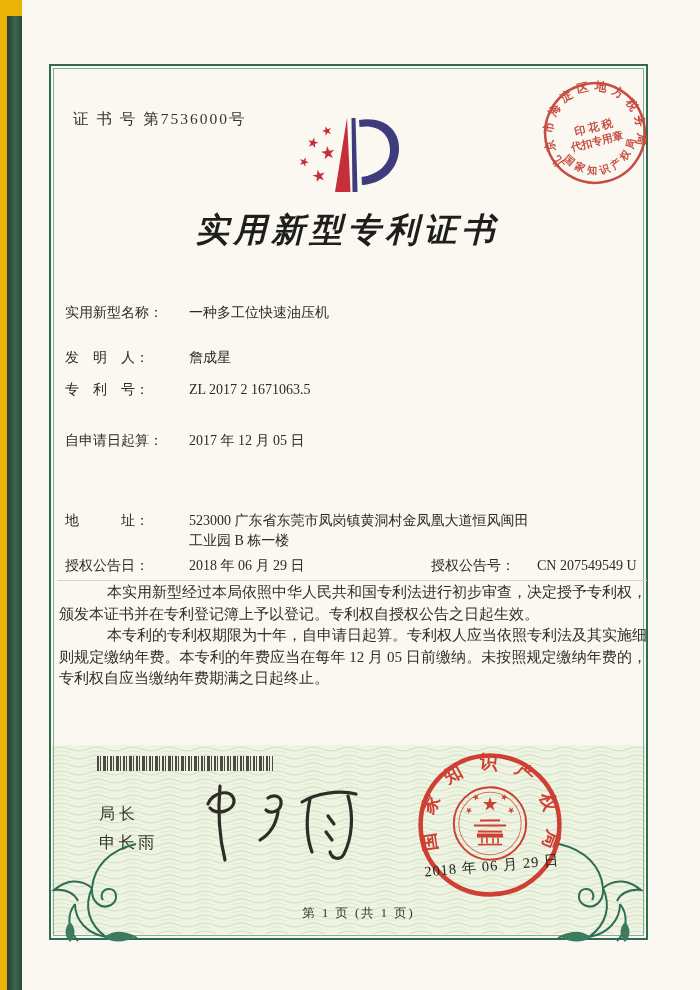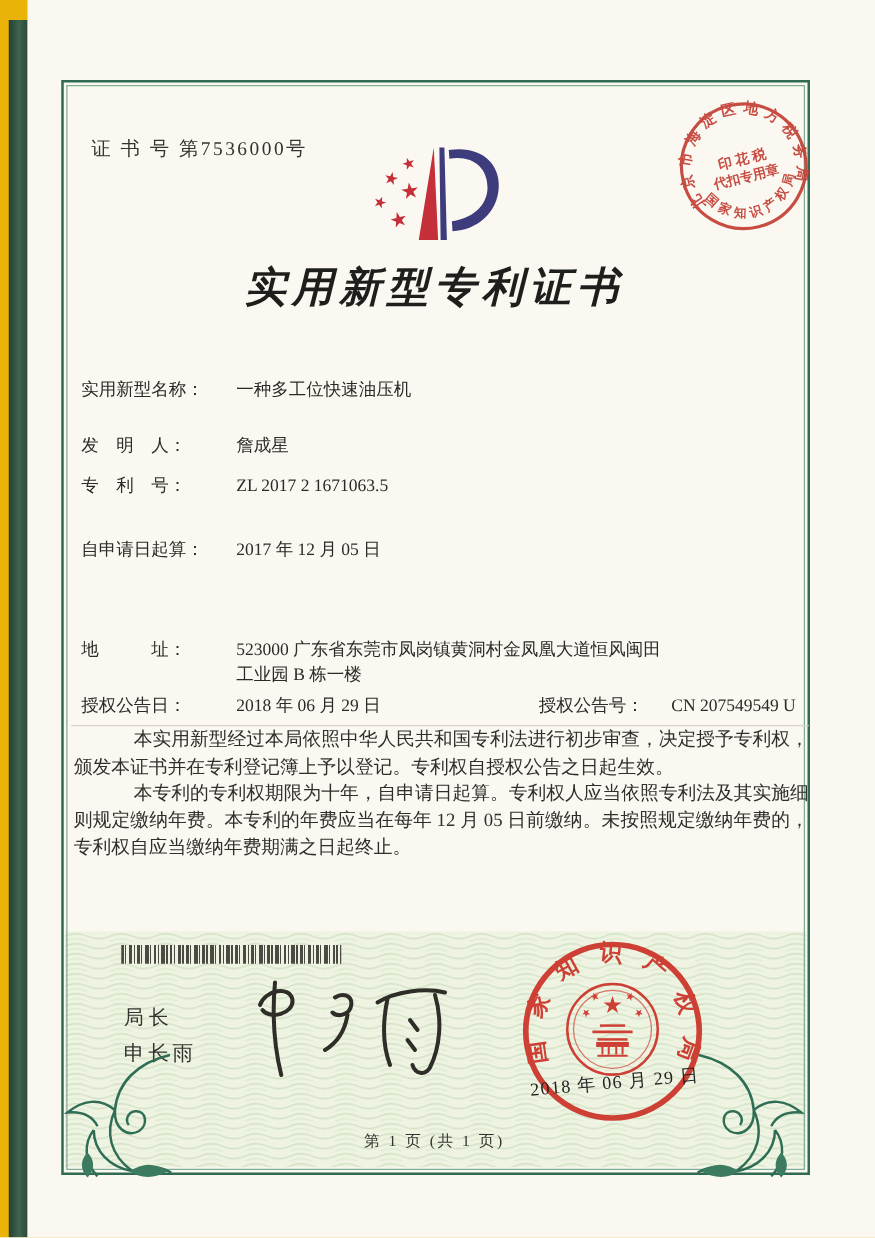--- a/index.html
+++ b/index.html
@@ -30,21 +30,21 @@
   .barcode{position:absolute;left:97px;top:756px;width:176px;height:15px;opacity:.88;
         background:repeating-linear-gradient(90deg,
           #35342f 0 2px,#eef3e2 2px 3px,#35342f 3px 4px,#eef3e2 4px 6px,
           #35342f 6px 9px,#eef3e2 9px 10px,#35342f 10px 11px,#eef3e2 11px 13px);}
   .director-title{position:absolute;left:99px;top:804px;font-size:16px;letter-spacing:4px;color:#33332f;}
   .director-name{position:absolute;left:99px;top:832px;font-size:16.5px;letter-spacing:3px;color:#33332f;}
   .signature{position:absolute;left:198px;top:774px;}
   .seal{position:absolute;left:402px;top:737px;opacity:.95;}
   .seal-date{position:absolute;left:424px;top:856px;width:150px;font-size:14.5px;letter-spacing:1px;
         color:#232323;transform:rotate(-5deg);}
-  .footer-page{position:absolute;left:49px;top:905px;width:597px;text-align:center;
+  .footer-page{position:absolute;left:60px;top:905px;width:597px;text-align:center;
         font-size:12.5px;letter-spacing:2px;color:#33332f;}
   .ornament{position:absolute;}
   .orn-left{left:44px;top:838px;}
   .orn-right{left:556px;top:838px;transform:scaleX(-1);}
   .stamp-arc{font-size:11.5px;font-weight:700;letter-spacing:5px;fill:#c23b31;}
   .stamp-arc-b{font-size:10px;font-weight:700;letter-spacing:3.5px;fill:#c23b31;}
   .stamp-center{font-weight:700;fill:#c23b31;text-anchor:middle;}
   .seal-arc{font-size:18px;font-weight:700;letter-spacing:16px;fill:#cd372c;}
 </style>
 </head>

